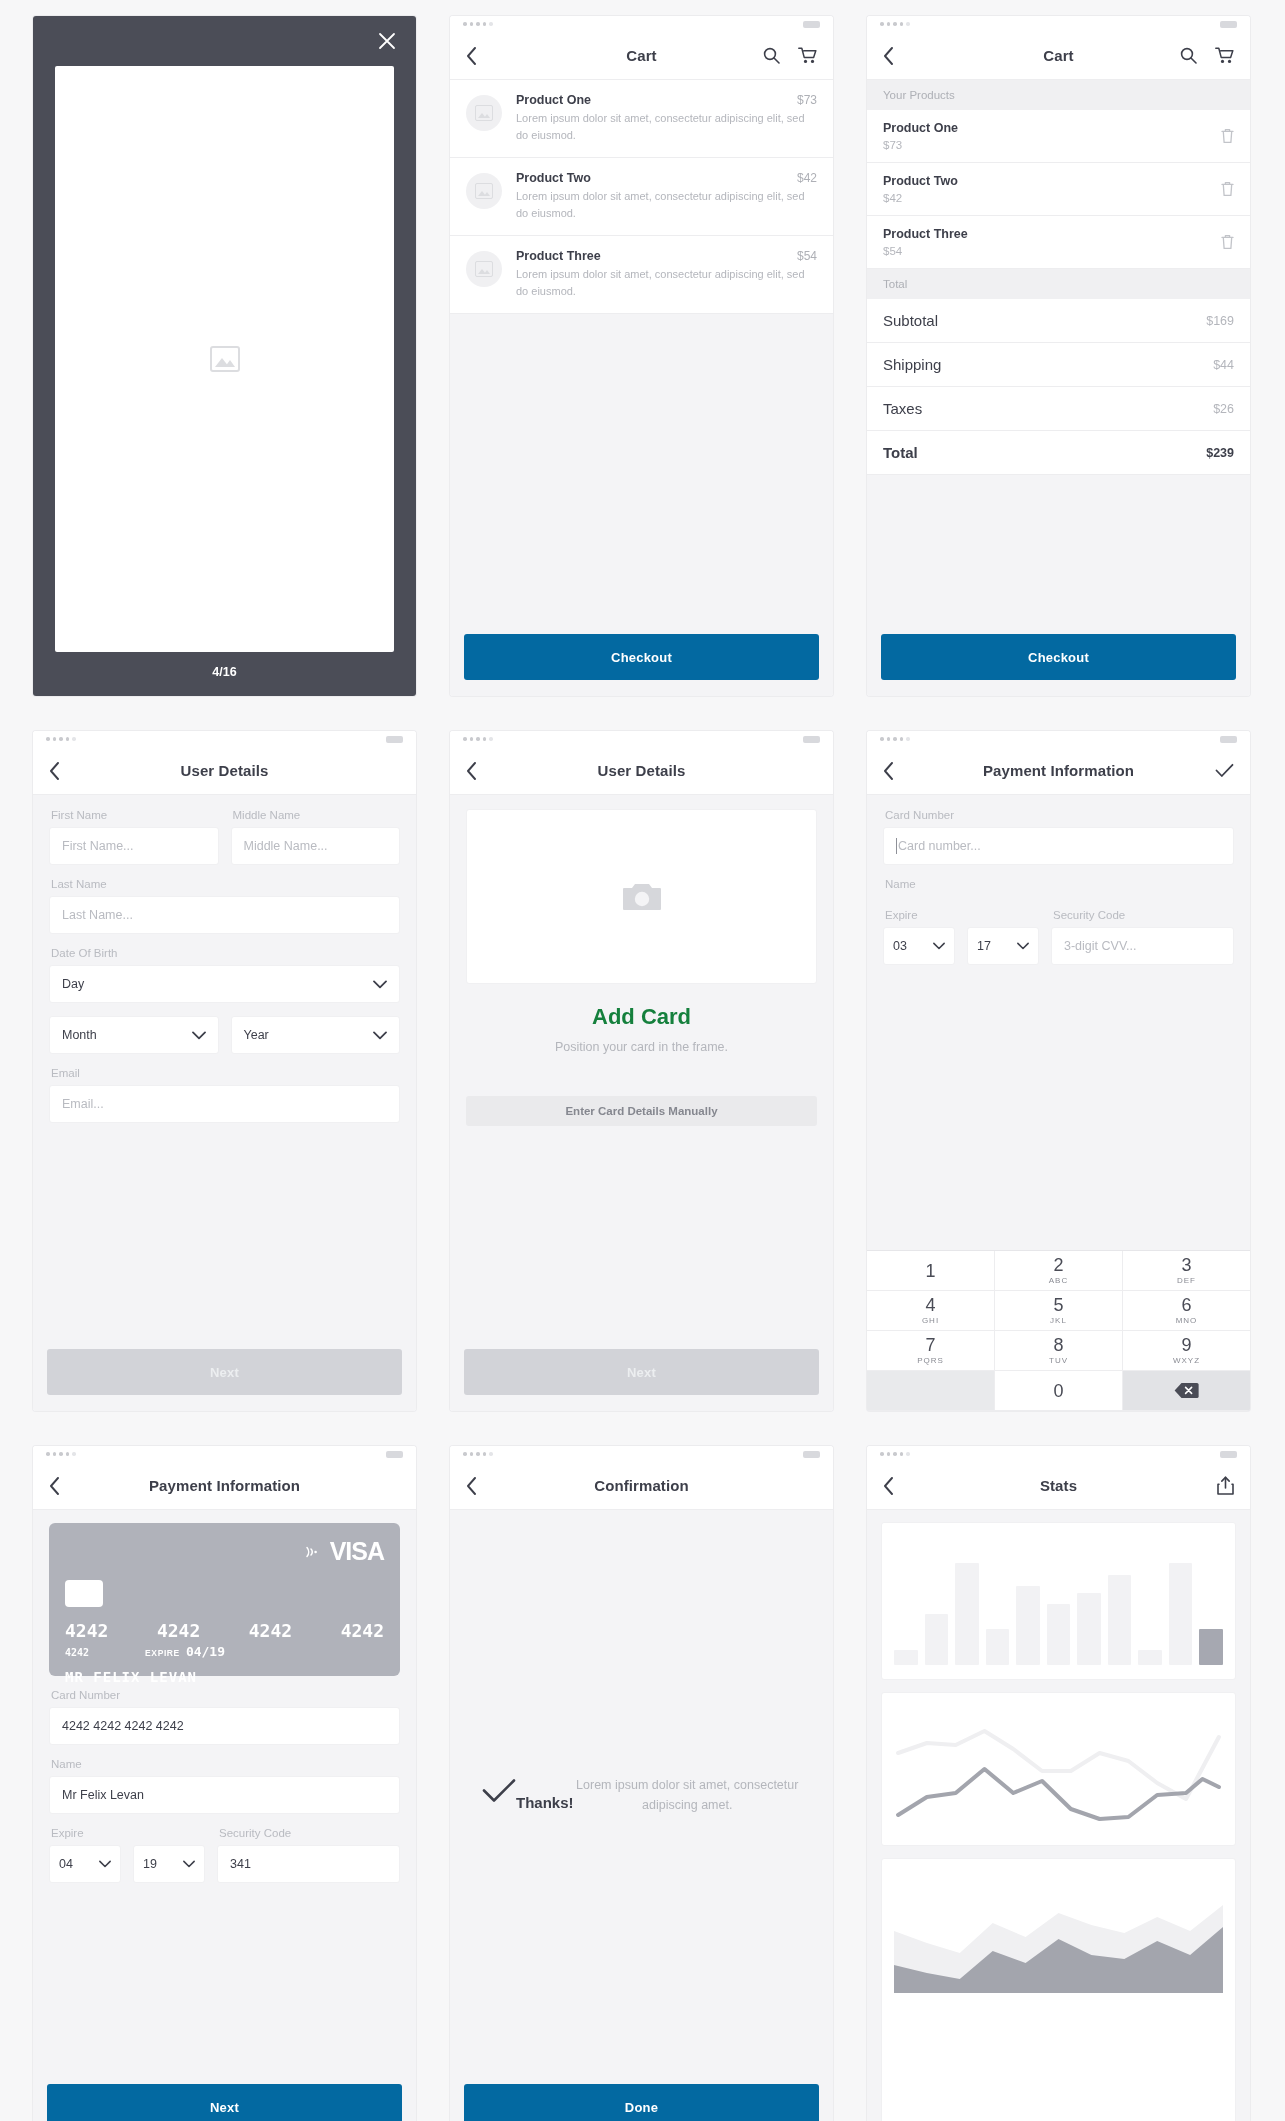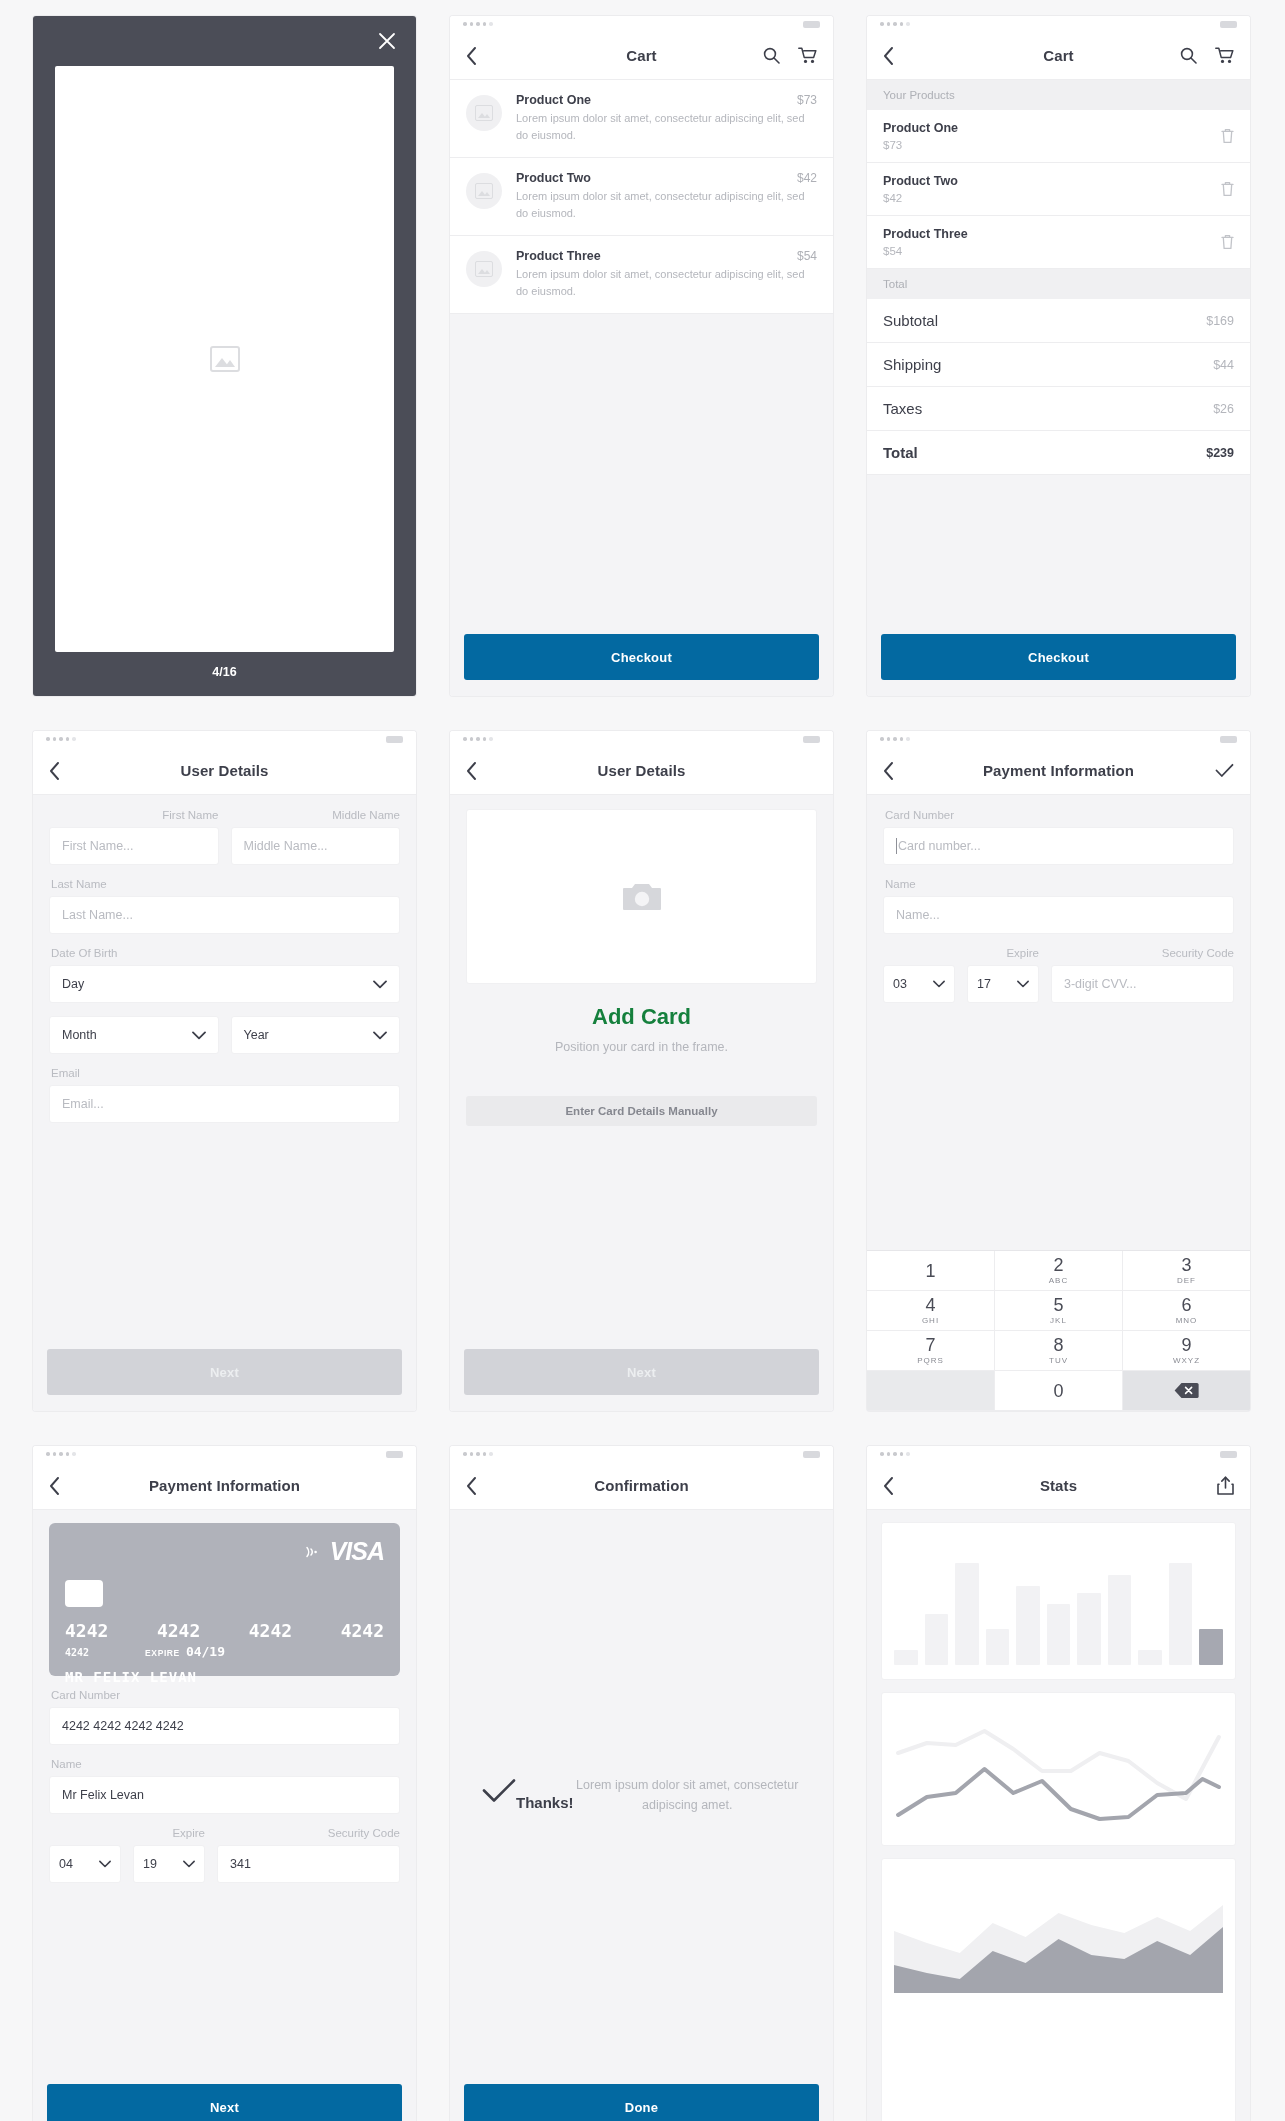--- a/index.html
+++ b/index.html
@@ -70,21 +70,21 @@
   .grp-name { font-size:12.5px; font-weight:700; color:#3d3f4a; }
   .grp-sub { font-size:11.5px; color:#b4b6bc; margin-top:4px; }
   .tot-row { background:#fff; border-bottom:1px solid #ededef; padding:13px 16px; display:flex; justify-content:space-between; align-items:center; }
   .tot-label { font-size:15px; color:#3d3f4a; }
   .tot-val { font-size:12.5px; color:#b4b6bc; }
   .tot-row.bold .tot-label, .tot-row.bold .tot-val { font-weight:700; color:#3d3f4a; }
   
   .form { padding:14px 16px 0; background:#f4f4f6; flex:1 1 auto; overflow:hidden; }
   .flabel { font-size:11.5px; color:#b9bbc1; margin:0 0 6px 2px; }
   .frow { display:flex; gap:12px; }
-  .fcol { flex:1 1 0; min-width:0;text-align:right; }
+  .fcol { flex:1 1 0; min-width:0; }
   .field {
     height:38px; background:#fff; border-radius:3px; display:flex; align-items:center;
     padding:0 12px; font-size:12.5px; color:#3d3f4a; border:1px solid #f0f0f2; width:100%;
   }
   .field.ph { color:#b9bbc1; }
   .fgap { height:13px; }
   .select { justify-content:space-between; }
   .select .chev { color:#3d3f4a; display:flex; }
   .caret { width:1px; height:16px; background:#8e9098; margin-right:1px; }
   
@@ -106,21 +106,21 @@
   .key .kn { font-size:18px; color:#4a4c56; font-weight:400; line-height:1; }
   .key .kl { font-size:8px; color:#8a8c94; letter-spacing:1px; margin-top:2px; }
   .key.blank { background:#e9eaec; cursor:default; }
   .key.del { background:#e2e3e6; }
   
   .cc {
     margin:13px 16px 0; height:153px; background:#b0b2ba; border-radius:6px; padding:14px 16px 0; color:#fff;
     position:relative;
   }
   .cc-top { display:flex; justify-content:flex-end; align-items:center; gap:9px; }
-  .cc-visa { font-size:25px; font-weight:700; font-style:italic; letter-spacing:-1px; font-family:"Liberation Sans",sans-serif;text-align:center; }
+  .cc-visa { font-size:25px; font-weight:700; letter-spacing:-1px; font-family:"Liberation Sans",sans-serif;text-align:center; }
   .cc-chip { width:38px; height:27px; background:#fff; border-radius:4px; margin-top:14px; }
   .cc-num { margin-top:13px; font-family:"DejaVu Sans Mono", monospace; font-size:18px; font-weight:700; display:flex; justify-content:space-between; }
   .cc-sub { display:flex; align-items:baseline; margin-top:3px; }
   .cc-last4 { font-family:"DejaVu Sans Mono", monospace; font-size:10px; font-weight:700; }
   .cc-exp-lbl { font-size:8.5px; font-weight:700; letter-spacing:.6px; margin-left:56px; }
   .cc-exp { font-family:"DejaVu Sans Mono", monospace; font-size:13px; font-weight:700; margin-left:6px; }
   .cc-holder { font-family:"DejaVu Sans Mono", monospace; font-size:14px; font-weight:700; letter-spacing:1px; margin-top:10px; }
   
   .confirm { flex:1 1 auto; display:flex; align-items:center; justify-content:center; background:#f4f4f6; padding:0 32px; }
   .conf-title { font-size:15px; font-weight:700; color:#3d3f4a; margin-top:22px; }
@@ -492,21 +492,20 @@
     </div>
     <div class="body">
       <div class="form" style="flex:0 0 auto;">
         <div class="flabel">Card Number</div>
         <div class="field ph">
             <span class="caret"></span>
             <span>Card number...</span>
           </div>
         <div class="fgap"></div>
         <div class="flabel">Name</div>
-        <div class="field ph">Name...</div>
         <div class="fgap"></div>
         <div class="frow">
           <div class="fcol" style="flex:0 0 156px;">
             <div class="flabel">Expire</div>
             <div class="frow">
               <div class="field select" style="width:72px;padding:0 9px;">
                 <span>03</span>
                 <span class="chev">
                   <svg width="12" height="8" viewBox="0 0 14 9">
                       <path d="M1 1.4 L7 7.4 L13 1.4" stroke="#3d3f4a" stroke-width="1.8" fill="none" stroke-linecap="round" stroke-linejoin="round"></path>

